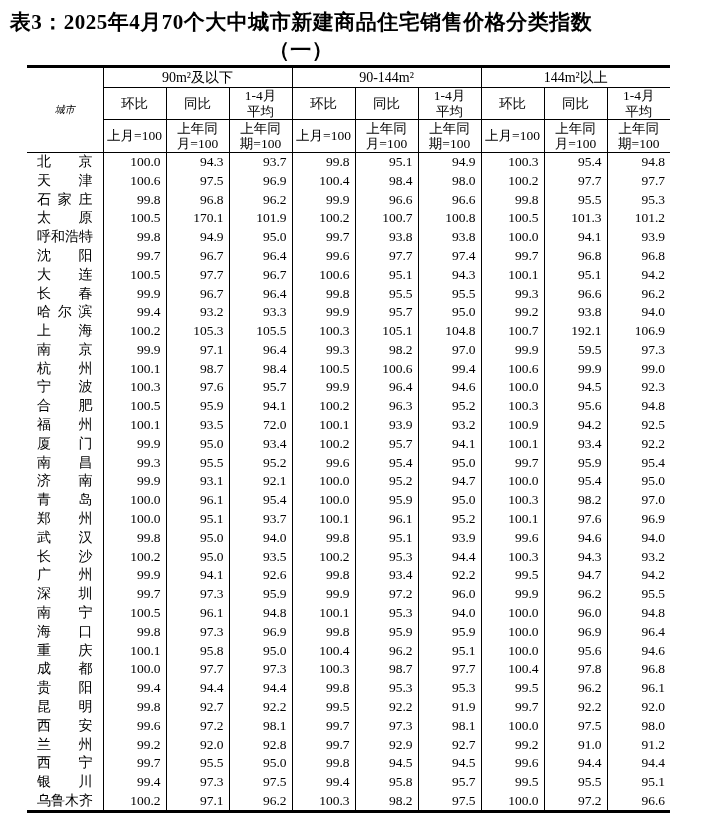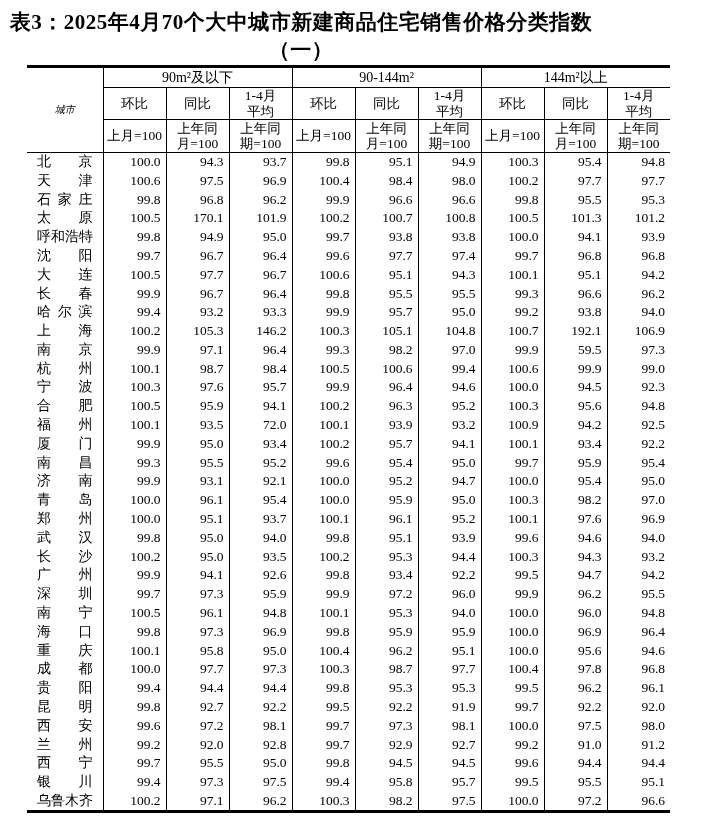--- a/index.html
+++ b/index.html
@@ -225,21 +225,21 @@
           <td class="value-cell">95.7</td>
           <td class="value-cell">95.0</td>
           <td class="value-cell">99.2</td>
           <td class="value-cell">93.8</td>
           <td class="value-cell">94.0</td>
         </tr>
         <tr>
           <td class="city-cell">上海</td>
           <td class="value-cell">100.2</td>
           <td class="value-cell">105.3</td>
-          <td class="value-cell">146.2</td>
+          <td class="value-cell">105.5</td>
           <td class="value-cell">100.3</td>
           <td class="value-cell">105.1</td>
           <td class="value-cell">104.8</td>
           <td class="value-cell">100.7</td>
           <td class="value-cell">192.1</td>
           <td class="value-cell">106.9</td>
         </tr>
         <tr>
           <td class="city-cell">南京</td>
           <td class="value-cell">99.9</td>

